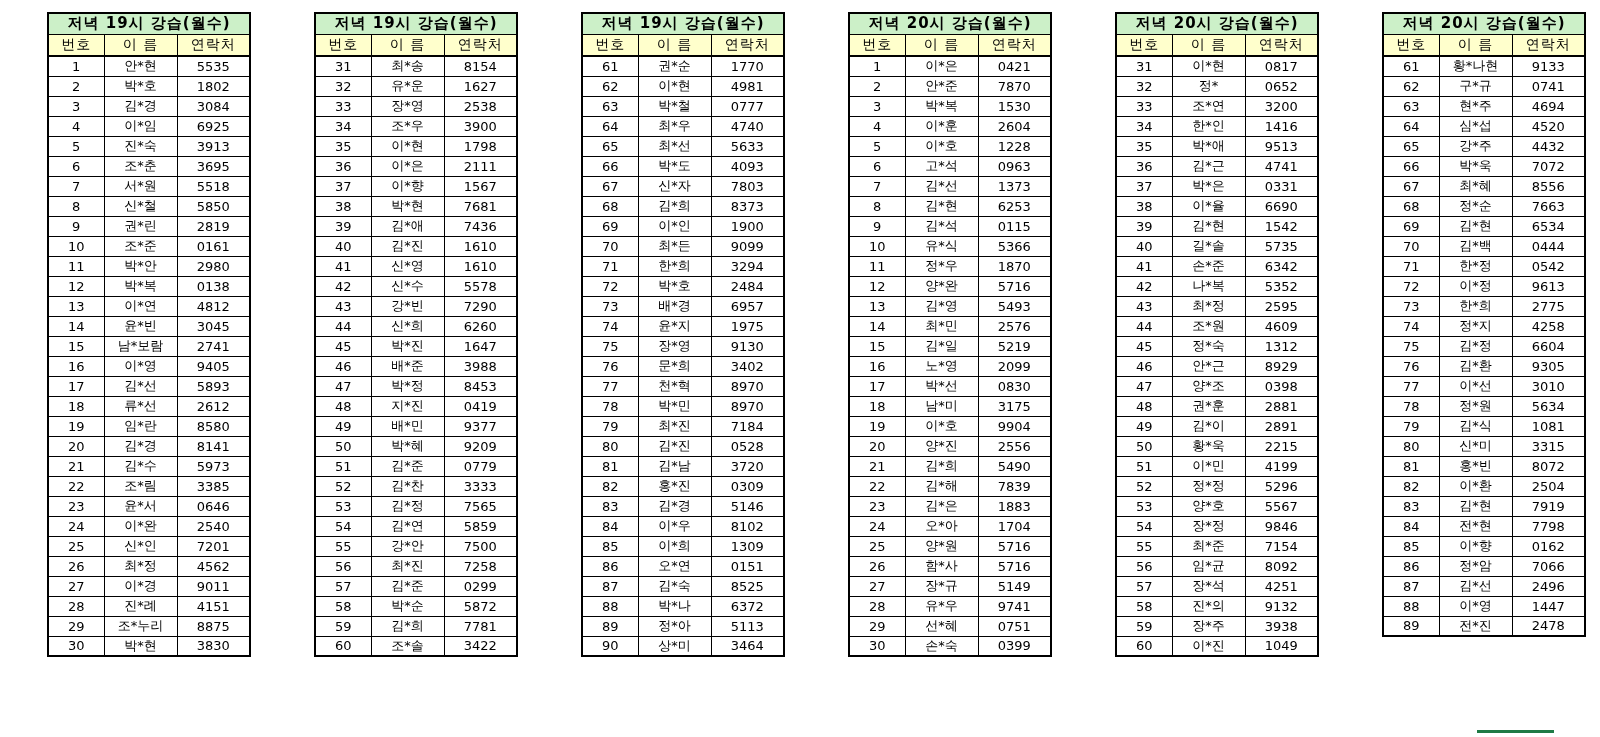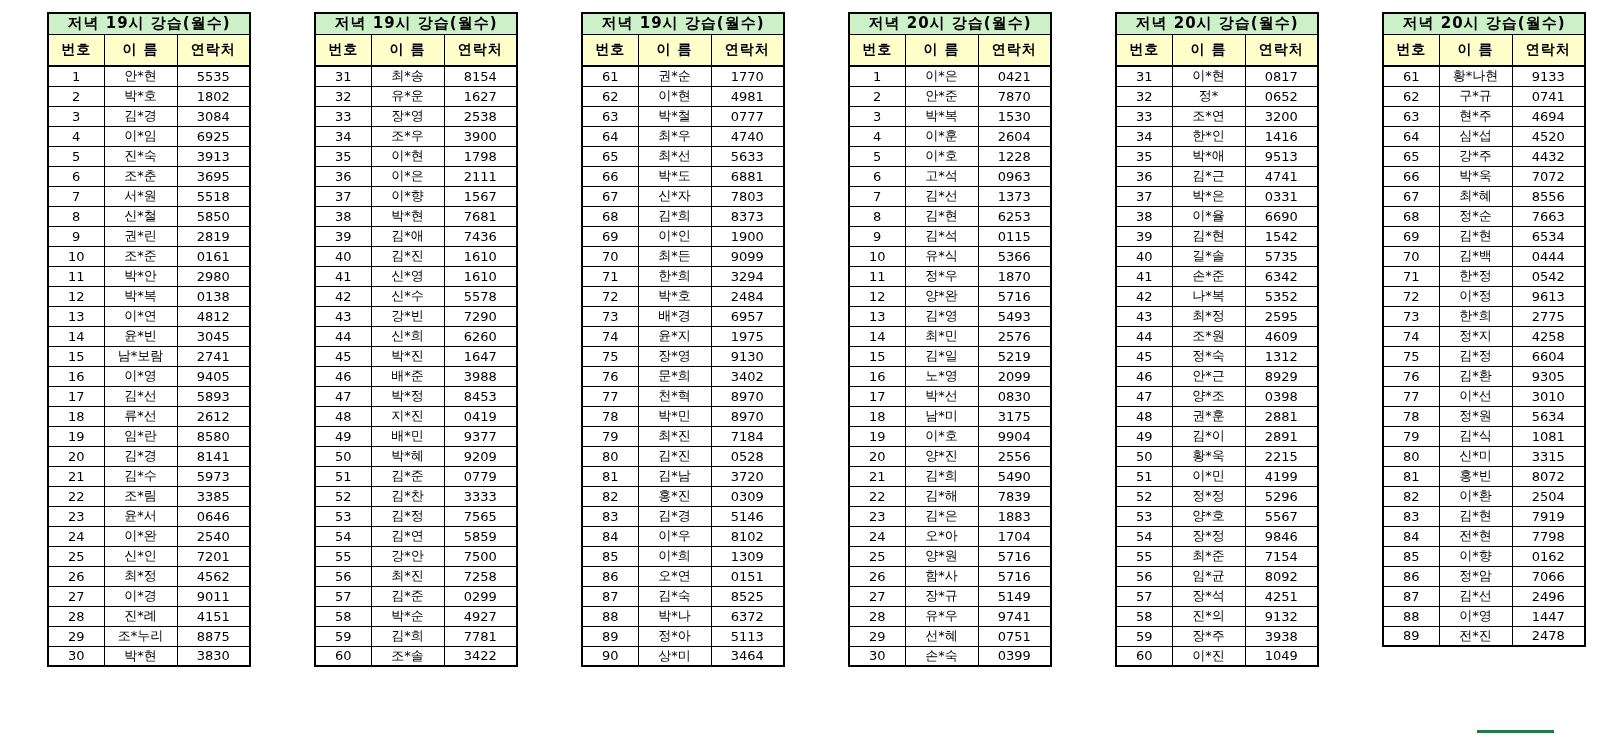--- a/index.html
+++ b/index.html
@@ -44,23 +44,23 @@
   th.title {
     background: var(--title-bg);
     font-weight: bold;
     font-size: 15px;
     height: 21px;
     letter-spacing: 1px;
     border-bottom: 2px solid var(--border-color);
   }
   tr.cols th {
     background: var(--header-bg);
-    font-weight: bold;
+    font-weight: normal;
     font-size: 14px;
-    height: 32px;
+    height: 22px;
     border-bottom: 2px solid var(--border-color);
     letter-spacing: 1px;
   }
   td.c-no   { font-size: 13px; height: 20px; }
   td.c-name { font-size: 13px; height: 20px; letter-spacing: 0px; }
   td.c-tel  { font-size: 13px; height: 20px; }
   col.w-no   { width: 56px; }
   col.w-name { width: 73px; }
   col.w-tel  { width: 73px; }
   .cutoff-line {
@@ -394,21 +394,21 @@
             <td class="c-tel">7258</td>
           </tr>
           <tr>
             <td class="c-no">57</td>
             <td class="c-name">김*준</td>
             <td class="c-tel">0299</td>
           </tr>
           <tr>
             <td class="c-no">58</td>
             <td class="c-name">박*순</td>
-            <td class="c-tel">4927</td>
+            <td class="c-tel">5872</td>
           </tr>
           <tr>
             <td class="c-no">59</td>
             <td class="c-name">김*희</td>
             <td class="c-tel">7781</td>
           </tr>
           <tr>
             <td class="c-no">60</td>
             <td class="c-name">조*솔</td>
             <td class="c-tel">3422</td>
@@ -454,21 +454,21 @@
             <td class="c-tel">4740</td>
           </tr>
           <tr>
             <td class="c-no">65</td>
             <td class="c-name">최*선</td>
             <td class="c-tel">5633</td>
           </tr>
           <tr>
             <td class="c-no">66</td>
             <td class="c-name">박*도</td>
-            <td class="c-tel">6881</td>
+            <td class="c-tel">4093</td>
           </tr>
           <tr>
             <td class="c-no">67</td>
             <td class="c-name">신*자</td>
             <td class="c-tel">7803</td>
           </tr>
           <tr>
             <td class="c-no">68</td>
             <td class="c-name">김*희</td>
             <td class="c-tel">8373</td>

